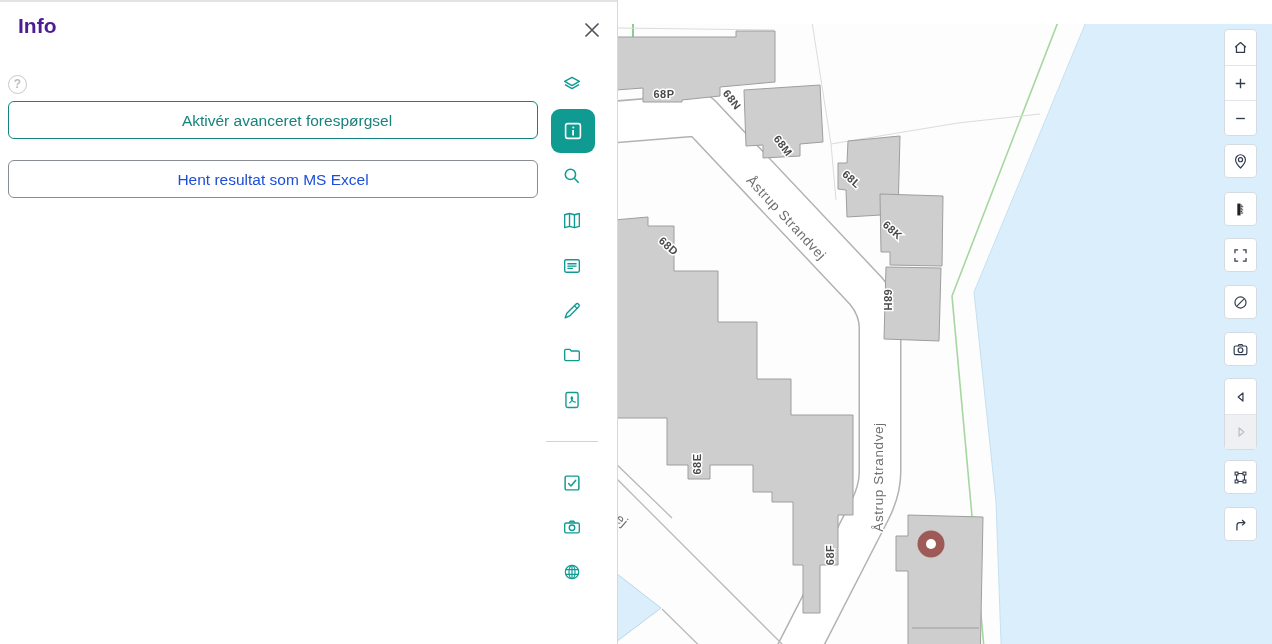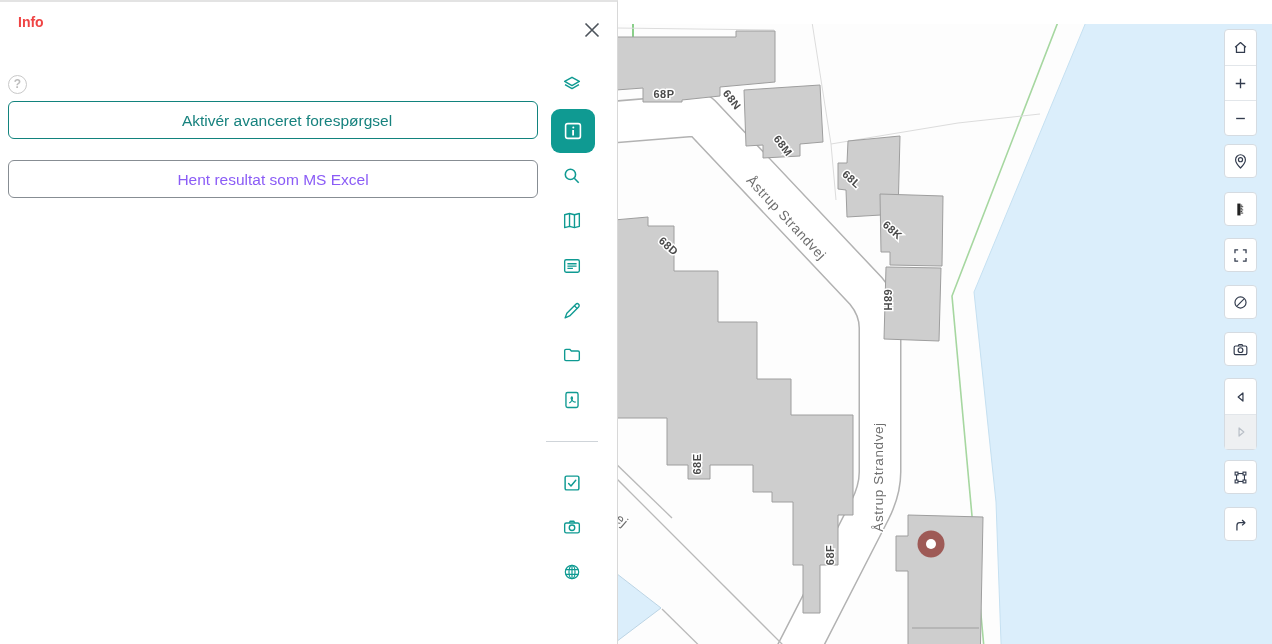--- a/index.html
+++ b/index.html
@@ -1,28 +1,28 @@
 <!DOCTYPE html>
 <html><head>
 <meta charset="utf-8">
 <style>
   html,body{margin:0;padding:0;background:#fff;}
   #app{position:relative;width:1272px;height:644px;overflow:hidden;
        font-family:"Liberation Sans",sans-serif;background:#fff;}
   
   .panel{position:absolute;left:0;top:0;width:618px;height:644px;background:#fff;
          border-top:2px solid #e3e3e3;border-right:1px solid #d8d8d8;box-sizing:border-box;}
-  .panel-title{position:absolute;left:18px;top:12px;font-size:14px;font-weight:700;color:#ef4444;}
+  .panel-title{position:absolute;left:18px;top:12px;font-size:21px;font-weight:700;color:#4c1d95;}
   .close-btn{position:absolute;left:579px;top:15px;width:26px;height:26px;cursor:pointer;color:#4d545b;}
   .help-badge{position:absolute;left:8px;top:73px;width:17px;height:17px;border:1.4px solid #c9c9c9;
               border-radius:50%;color:#bdbdbd;font-size:12px;line-height:17px;text-align:center;font-weight:700;}
   .btn{position:absolute;left:8px;width:530px;height:38px;border-radius:6px;background:#fff;
        font-size:15.5px;text-align:center;line-height:38px;cursor:pointer;box-sizing:border-box;}
   .btn-primary{top:99px;border:1px solid #12837d;color:#17827e;padding-left:28px;}
-  .btn-secondary{top:158px;border:1px solid #878d93;color:#8b5cf6;}
+  .btn-secondary{top:158px;border:1px solid #878d93;color:#1d4ed8;}
   
   .rail{position:absolute;left:546px;top:0;width:52px;height:644px;}
   .rail-ic{position:absolute;left:15px;width:22px;height:22px;color:#0f9a92;cursor:pointer;}
   .rail-active{position:absolute;left:5px;top:107px;width:44px;height:44px;border-radius:9px;
                background:#0f9a92;color:#fff;cursor:pointer;display:flex;align-items:center;justify-content:center;}
   .rail-div{position:absolute;left:0;top:439px;width:52px;height:1px;background:#cfd4d9;}
   
   .map-area{position:absolute;left:618px;top:0;width:654px;height:644px;background:#fdfdfd;margin-top:24px;}
   .map-area svg.basemap{display:block;}
   .blabel{font-size:11px;font-weight:700;fill:#4a4a4a;letter-spacing:.5px;

